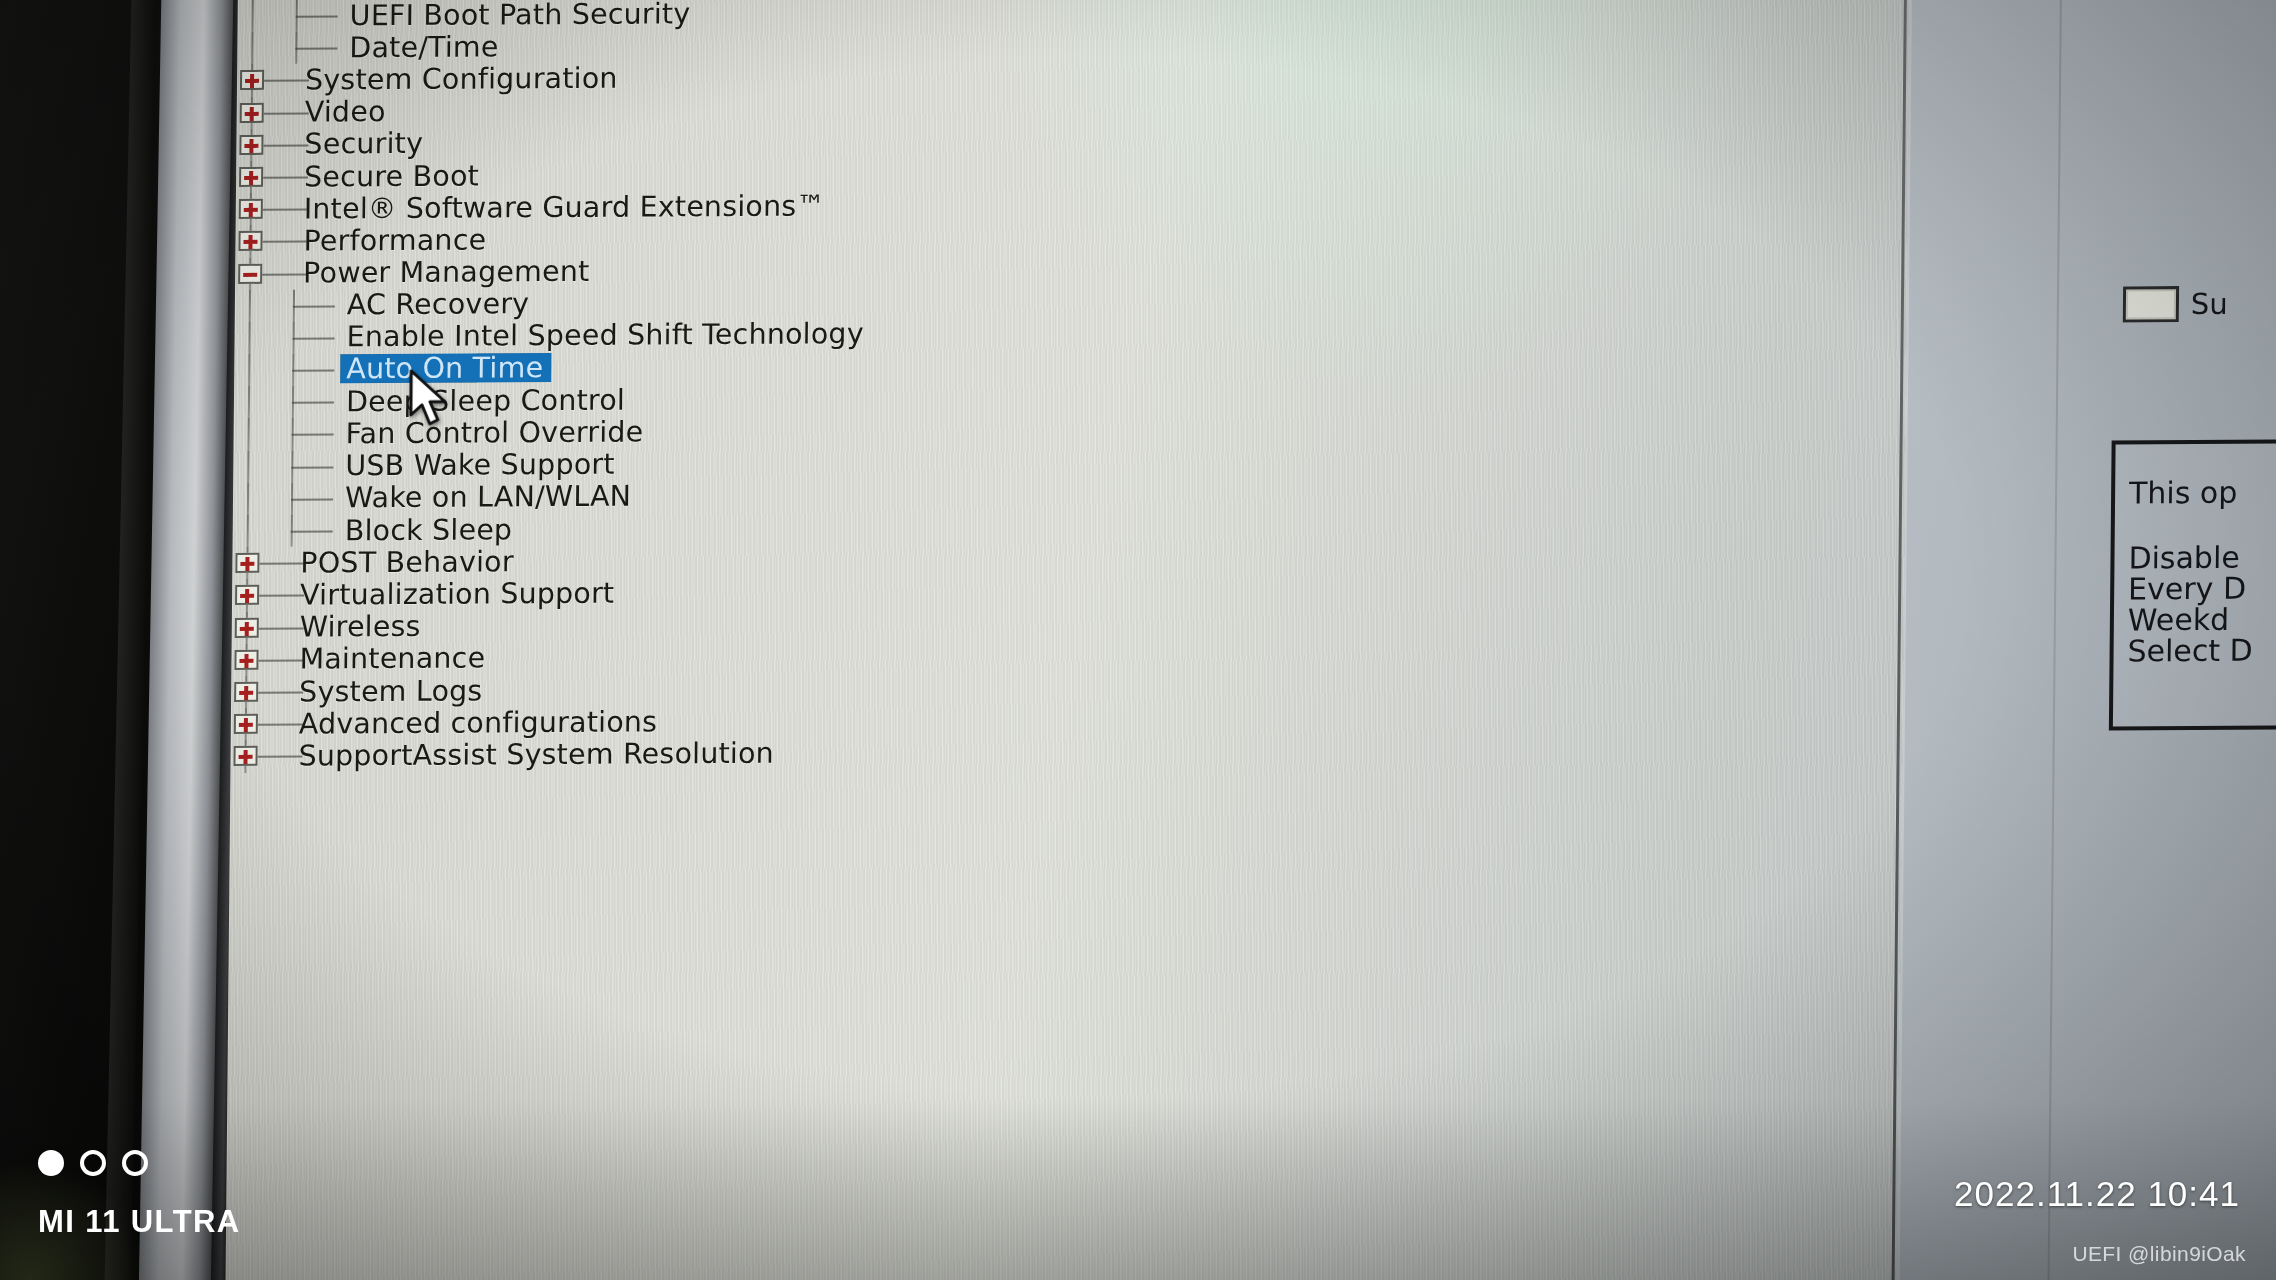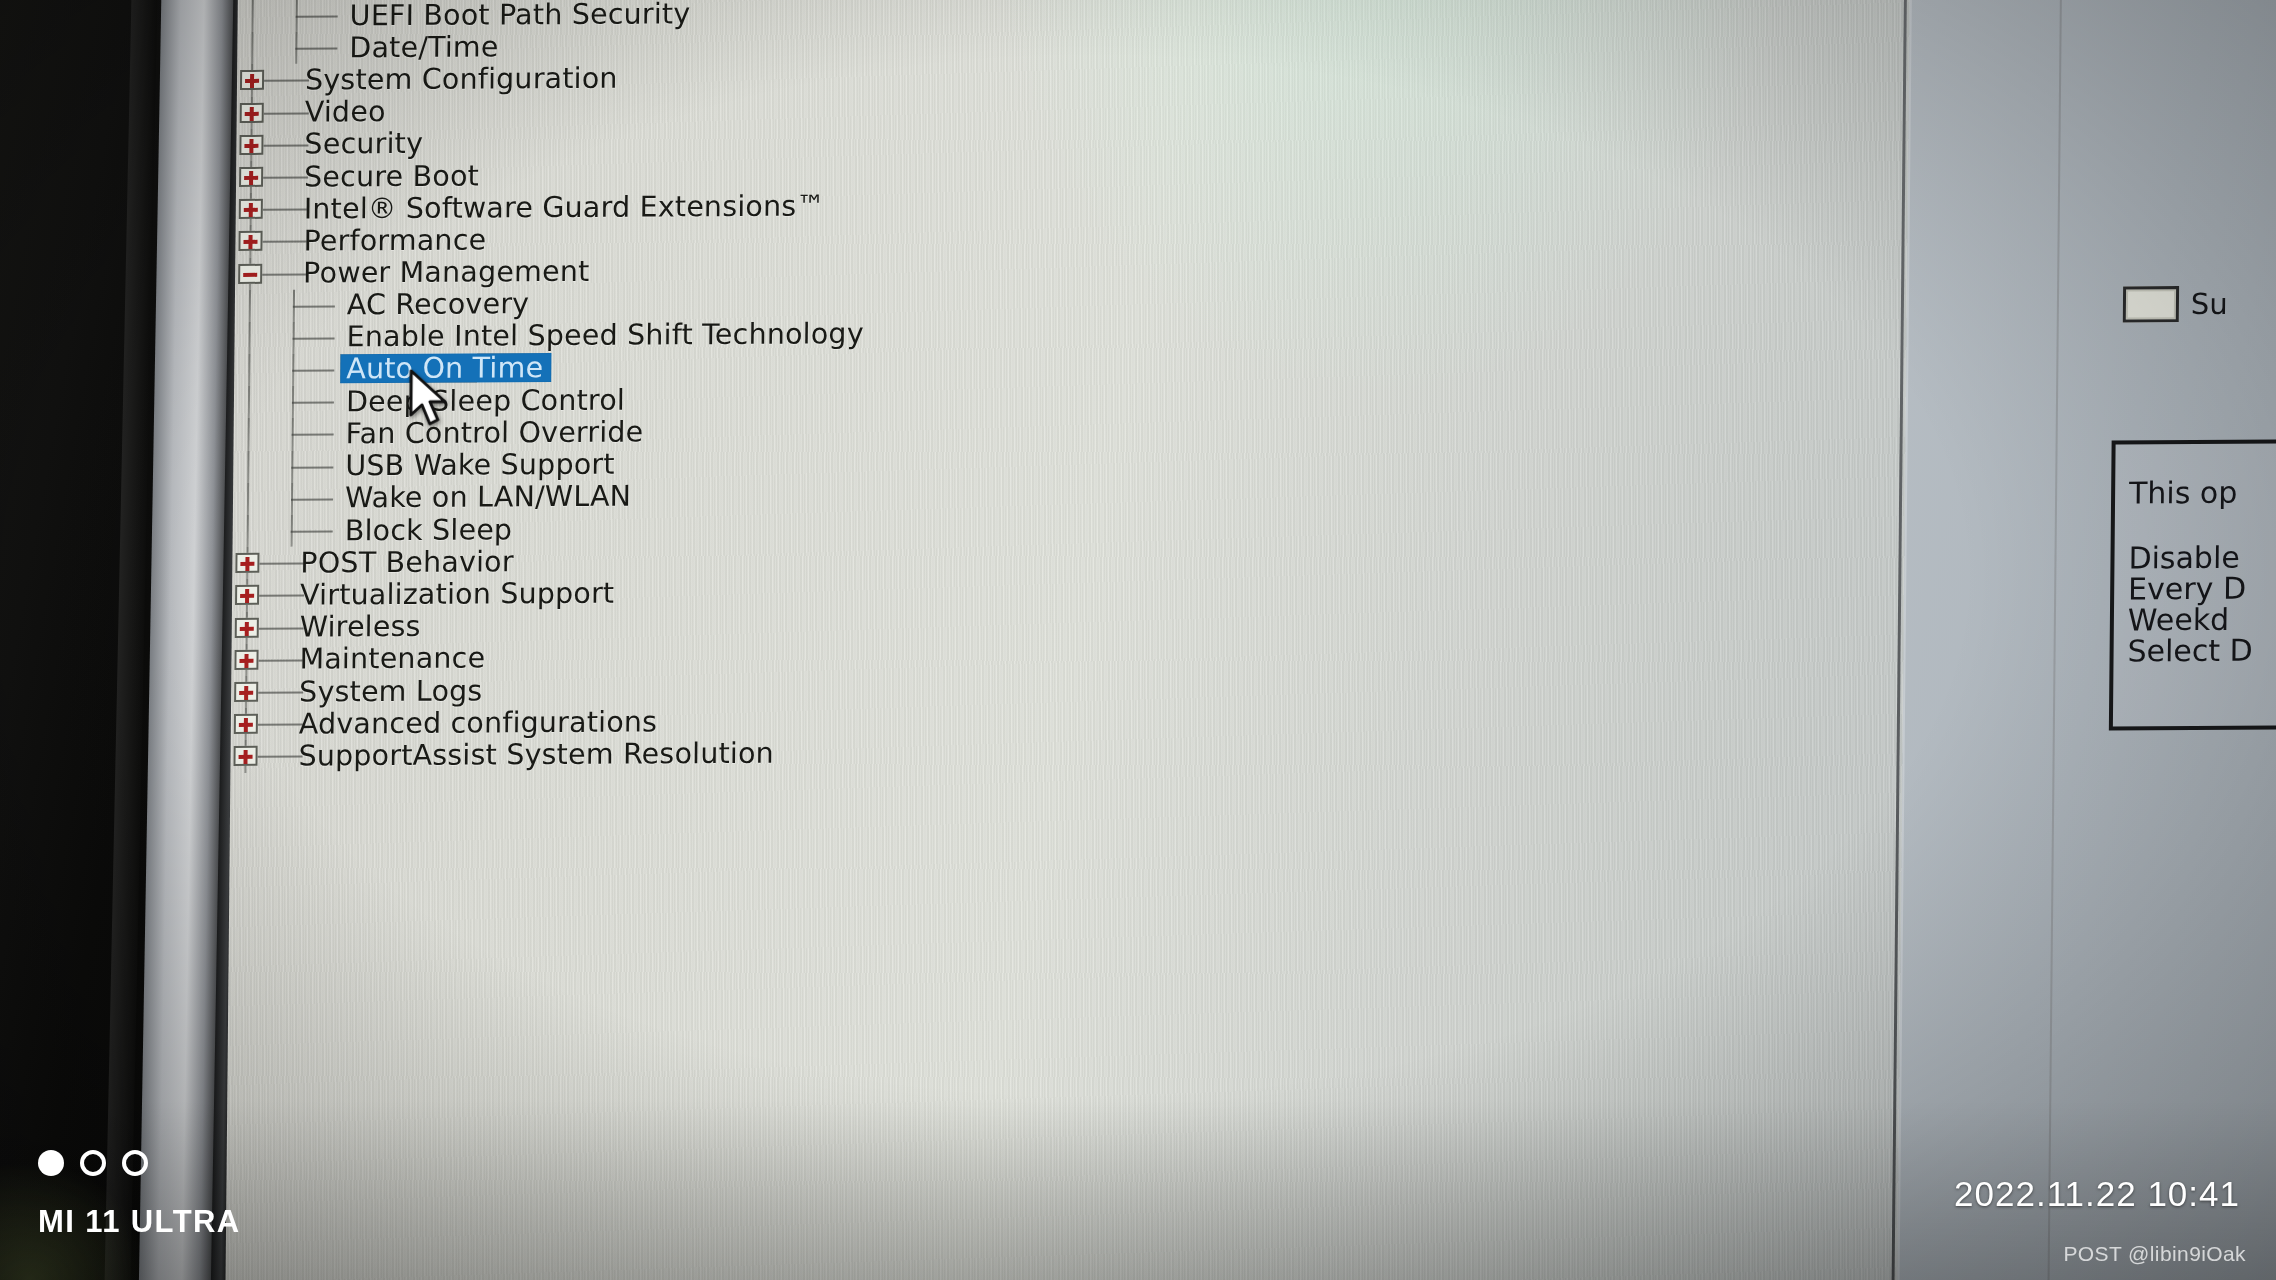--- a/index.html
+++ b/index.html
@@ -347,15 +347,15 @@
   <div class="wm-left">
     <div class="dots" id="lens-dots">
         <span class="dot filled"></span>
         <span class="dot open"></span>
         <span class="dot open"></span>
       </div>
     <div class="wm-model">MI 11 ULTRA</div>
   </div>
 
   <div class="wm-time">2022.11.22  10:41</div>
-  <div class="wm-csdn">POST @libin9iOak</div>
+  <div class="wm-csdn">UEFI @libin9iOak</div>
 
 </div>
 
 </body></html>

